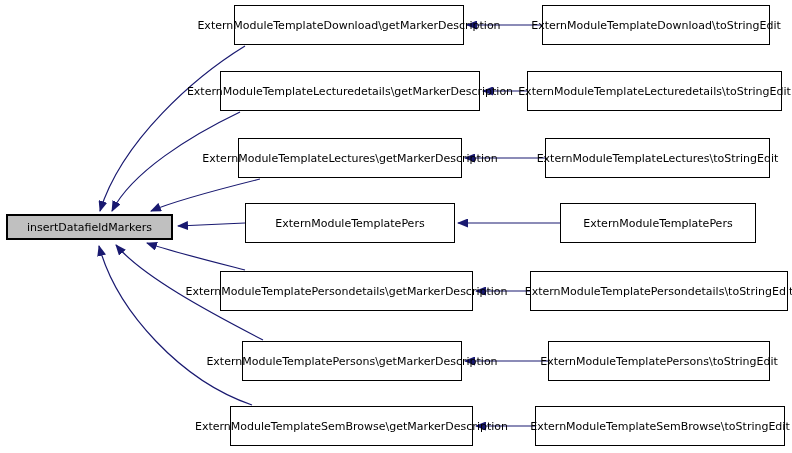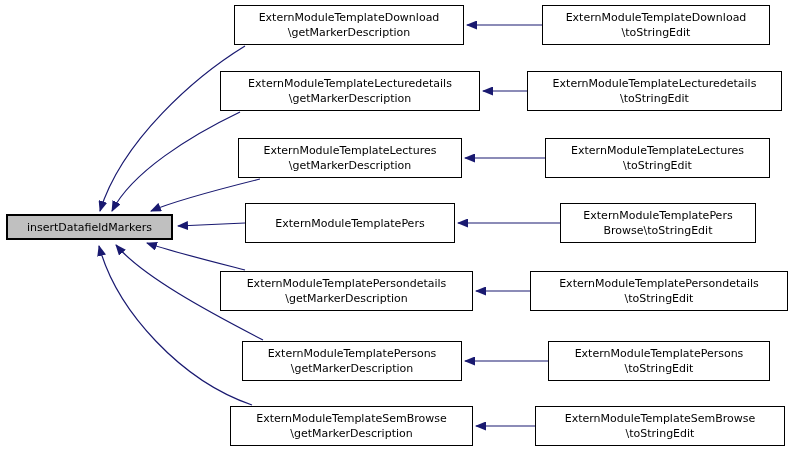--- a/index.html
+++ b/index.html
@@ -26,21 +26,21 @@
   .arrowhead {
     fill: var(--edge-color, #191970);
     stroke: none;
   }
   .node {
     position: absolute;
     box-sizing: border-box;
     background: var(--node-fill, #ffffff);
     border: 1px solid var(--node-border, #000000);
     display: flex;
-    flex-direction: column;
+    flex-direction: row;
     align-items: center;
     justify-content: center;
     text-align: center;
     font-size: 11px;
     line-height: 15px;
     color: #000000;
     white-space: nowrap;
   }
   .node.root {
     background: var(--root-fill, #c0c0c0);
@@ -116,21 +116,20 @@
   <div class="node" style="left:527px; top:71px; width:255px; height:40px;">
     <span>ExternModuleTemplateLecturedetails</span>
     <span>\toStringEdit</span>
   </div>
   <div class="node" style="left:545px; top:138px; width:225px; height:40px;">
     <span>ExternModuleTemplateLectures</span>
     <span>\toStringEdit</span>
   </div>
   <div class="node" style="left:560px; top:203px; width:196px; height:40px;">
     <span>ExternModuleTemplatePers</span>
-    <span>Browse\toStringEdit</span>
   </div>
   <div class="node" style="left:530px; top:271px; width:258px; height:40px;">
     <span>ExternModuleTemplatePersondetails</span>
     <span>\toStringEdit</span>
   </div>
   <div class="node" style="left:548px; top:341px; width:222px; height:40px;">
     <span>ExternModuleTemplatePersons</span>
     <span>\toStringEdit</span>
   </div>
   <div class="node" style="left:535px; top:406px; width:250px; height:40px;">

